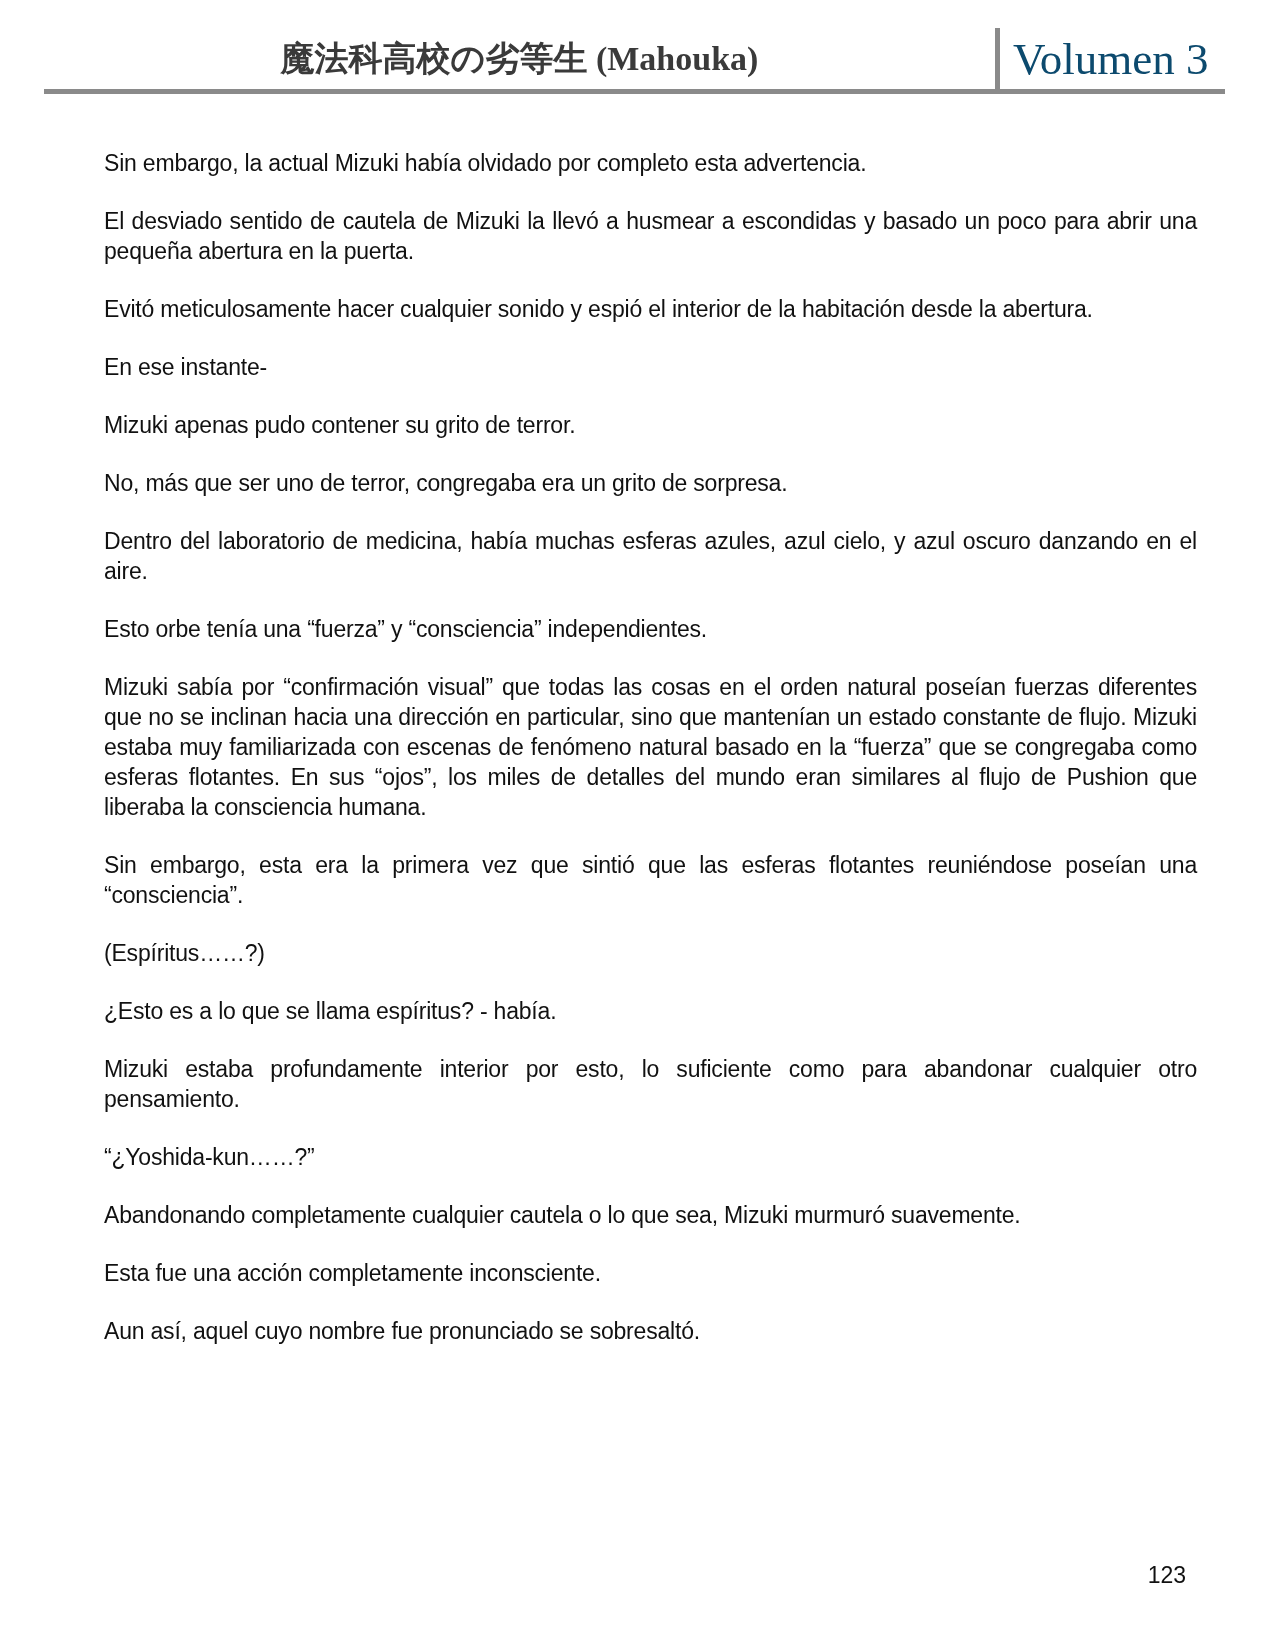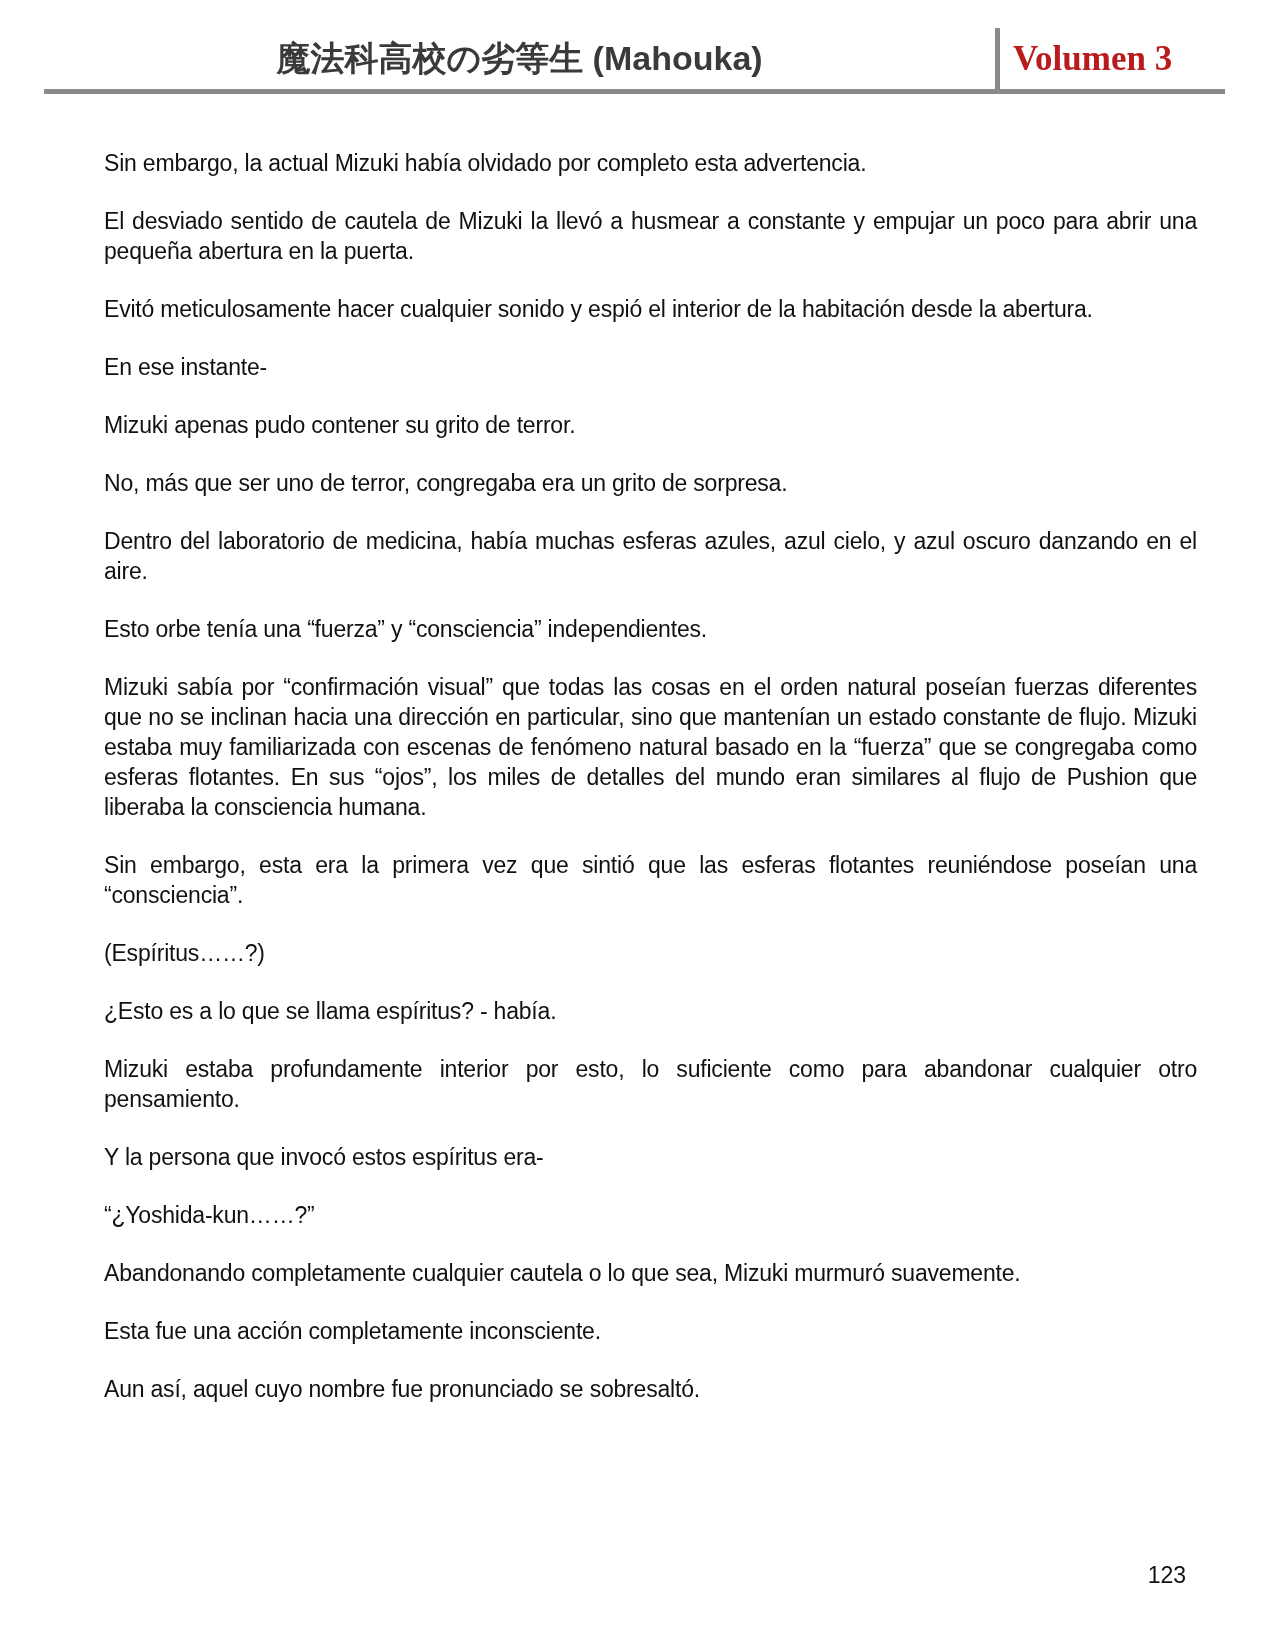--- a/index.html
+++ b/index.html
@@ -29,38 +29,38 @@
   .header-left {
     flex: 1;
     display: flex;
     align-items: center;
     justify-content: center;
   }
   .doc-title {
     font-size: 34px;
     font-weight: bold;
     color: #3a3a3a;
-    font-family: Liberation Sans, sans-serif;
+    font-family: Liberation Serif, serif;
     white-space: nowrap;
   }
   .vbar {
     width: 5px;
     background: #8a8a8a;
   }
   .header-right {
     width: 212px;
     display: flex;
     align-items: center;
     padding-left: 13px;
   }
   .volume-label {
     font-family: "Liberation Serif", serif;
-    font-size: 35px;
-    font-weight: bold;
-    color: #b91c1c;
+    font-size: 45px;
+    font-weight: normal;
+    color: #0c4a6e;
     white-space: nowrap;
   }
   .hrule {
     position: absolute;
     left: 44px;
     top: 89px;
     width: 1181px;
     height: 5px;
     background: #8a8a8a;
   }
@@ -102,33 +102,32 @@
     </div>
     <div class="vbar"></div>
     <div class="header-right">
       <span class="volume-label">Volumen 3</span>
     </div>
   </div>
   <div class="hrule"></div>
 
   <div class="content">
     <p>Sin embargo, la actual Mizuki había olvidado por completo esta advertencia.</p>
-    <p>El desviado sentido de cautela de Mizuki la llevó a husmear a constante y empujar un poco para abrir una pequeña abertura en la puerta.</p>
+    <p>El desviado sentido de cautela de Mizuki la llevó a husmear a escondidas y basado un poco para abrir una pequeña abertura en la puerta.</p>
     <p>Evitó meticulosamente hacer cualquier sonido y espió el interior de la habitación desde la abertura.</p>
     <p>En ese instante-</p>
     <p>Mizuki apenas pudo contener su grito de terror.</p>
     <p>No, más que ser uno de terror, congregaba era un grito de sorpresa.</p>
     <p>Dentro del laboratorio de medicina, había muchas esferas azules, azul cielo, y azul oscuro danzando en el aire.</p>
     <p>Esto orbe tenía una “fuerza” y “consciencia” independientes.</p>
     <p>Mizuki sabía por “confirmación visual” que todas las cosas en el orden natural poseían fuerzas diferentes que no se inclinan hacia una dirección en particular, sino que mantenían un estado constante de flujo. Mizuki estaba muy familiarizada con escenas de fenómeno natural basado en la “fuerza” que se congregaba como esferas flotantes. En sus “ojos”, los miles de detalles del mundo eran similares al flujo de Pushion que liberaba la consciencia humana.</p>
     <p>Sin embargo, esta era la primera vez que sintió que las esferas flotantes reuniéndose poseían una “consciencia”.</p>
     <p>(Espíritus……?)</p>
     <p>¿Esto es a lo que se llama espíritus? - había.</p>
     <p>Mizuki estaba profundamente interior por esto, lo suficiente como para abandonar cualquier otro pensamiento.</p>
-    <p>Y la persona que invocó estos espíritus era-</p>
     <p>“¿Yoshida-kun……?”</p>
     <p>Abandonando completamente cualquier cautela o lo que sea, Mizuki murmuró suavemente.</p>
     <p>Esta fue una acción completamente inconsciente.</p>
     <p>Aun así, aquel cuyo nombre fue pronunciado se sobresaltó.</p>
   </div>
 
   <div class="page-number">123</div>
 
 </div>
 

